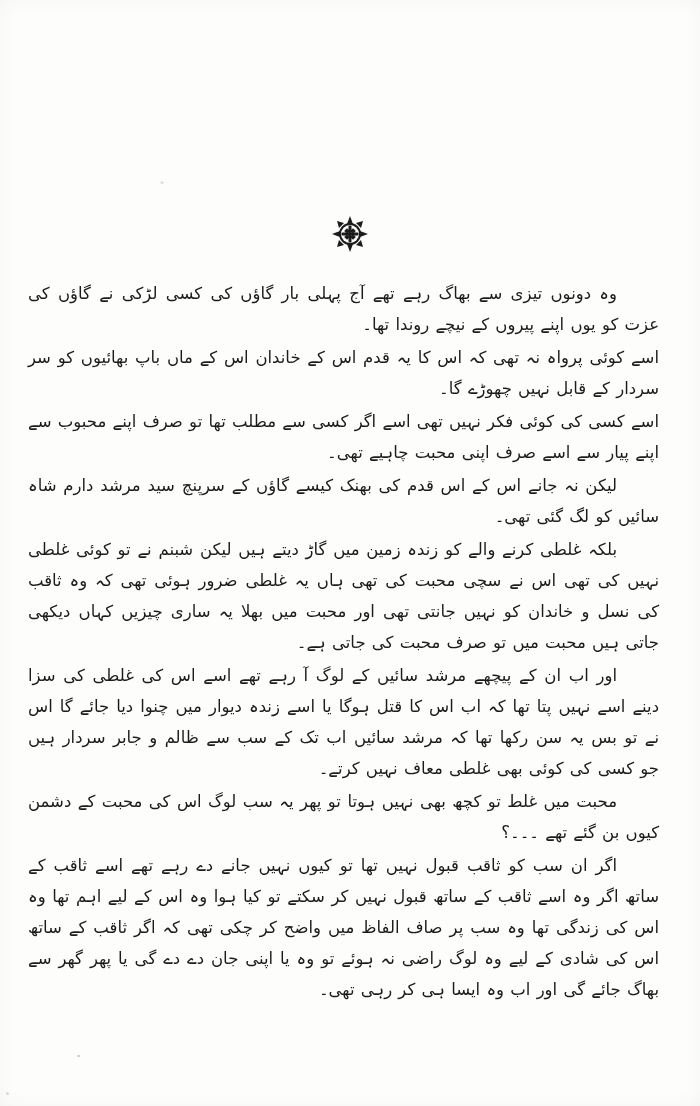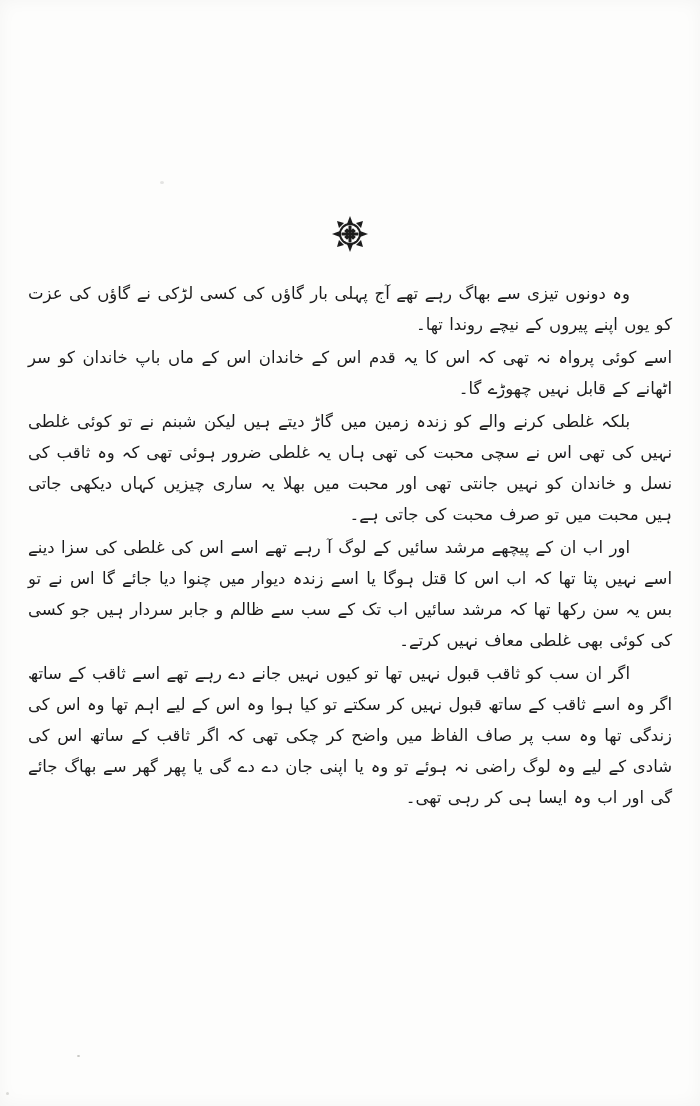--- a/index.html
+++ b/index.html
@@ -32,21 +32,21 @@
     right: 28px;
     left: 28px;
     direction: rtl;
     unicode-bidi: embed;
     text-align: justify;
     color: #1b1b1b;
     font-size: 16.5px;
     line-height: 31px;
   }
   .para {
-    margin: 0 0 2px 0;
+    margin: 0 13px 2px 0;
     text-indent: 42px; 
     word-spacing: 1px;
   }
   
   .para.no-indent { text-indent: 0; }
   .speck {
     position: absolute;
     background: #9a9a96;
     border-radius: 50%;
     opacity: 0.55;
@@ -86,23 +86,26 @@
         <rect x="13" y="13" width="4" height="4" transform="rotate(45 15 15)"></rect>
         <rect x="19" y="13" width="4" height="4" transform="rotate(45 21 15)"></rect>
         <rect x="13" y="19" width="4" height="4" transform="rotate(45 15 21)"></rect>
         <rect x="19" y="19" width="4" height="4" transform="rotate(45 21 21)"></rect>
       </g>
     </svg>
   </div>
 
   <div class="text-block" dir="rtl">
     <p class="para">وہ دونوں تیزی سے بھاگ رہے تھے آج پہلی بار گاؤں کی کسی لڑکی نے گاؤں کی عزت کو یوں اپنے پیروں کے نیچے روندا تھا۔</p>
-    <p class="para no-indent">اسے کوئی پرواہ نہ تھی کہ اس کا یہ قدم اس کے خاندان اس کے ماں باپ خاندان کو سر اٹھانے کے قابل نہیں چھوڑے گا۔</p>
+    <p class="para no-indent">اسے کوئی پرواہ نہ تھی کہ اس کا یہ قدم اس کے خاندان اس کے ماں باپ بھائیوں کو سر سردار کے قابل نہیں چھوڑے گا۔</p>
+    <p class="para no-indent">اسے کسی کی کوئی فکر نہیں تھی اسے اگر کسی سے مطلب تھا تو صرف اپنے محبوب سے اپنے پیار سے اسے صرف اپنی محبت چاہیے تھی۔</p>
+    <p class="para">لیکن نہ جانے اس کے اس قدم کی بھنک کیسے گاؤں کے سرپنچ سید مرشد دارم شاہ سائیں کو لگ گئی تھی۔</p>
     <p class="para">بلکہ غلطی کرنے والے کو زندہ زمین میں گاڑ دیتے ہیں لیکن شبنم نے تو کوئی غلطی نہیں کی تھی اس نے سچی محبت کی تھی ہاں یہ غلطی ضرور ہوئی تھی کہ وہ ثاقب کی نسل و خاندان کو نہیں جانتی تھی اور محبت میں بھلا یہ ساری چیزیں کہاں دیکھی جاتی ہیں محبت میں تو صرف محبت کی جاتی ہے۔</p>
     <p class="para">اور اب ان کے پیچھے مرشد سائیں کے لوگ آ رہے تھے اسے اس کی غلطی کی سزا دینے اسے نہیں پتا تھا کہ اب اس کا قتل ہوگا یا اسے زندہ دیوار میں چنوا دیا جائے گا اس نے تو بس یہ سن رکھا تھا کہ مرشد سائیں اب تک کے سب سے ظالم و جابر سردار ہیں جو کسی کی کوئی بھی غلطی معاف نہیں کرتے۔</p>
+    <p class="para">محبت میں غلط تو کچھ بھی نہیں ہوتا تو پھر یہ سب لوگ اس کی محبت کے دشمن کیوں بن گئے تھے ۔۔۔؟</p>
     <p class="para">اگر ان سب کو ثاقب قبول نہیں تھا تو کیوں نہیں جانے دے رہے تھے اسے ثاقب کے ساتھ اگر وہ اسے ثاقب کے ساتھ قبول نہیں کر سکتے تو کیا ہوا وہ اس کے لیے اہم تھا وہ اس کی زندگی تھا وہ سب پر صاف الفاظ میں واضح کر چکی تھی کہ اگر ثاقب کے ساتھ اس کی شادی کے لیے وہ لوگ راضی نہ ہوئے تو وہ یا اپنی جان دے دے گی یا پھر گھر سے بھاگ جائے گی اور اب وہ ایسا ہی کر رہی تھی۔</p>
 
   </div>
 
   <div class="speck speck-a"></div>
   <div class="speck speck-b"></div>
   <div class="speck speck-c"></div>
 
 </div>
 

